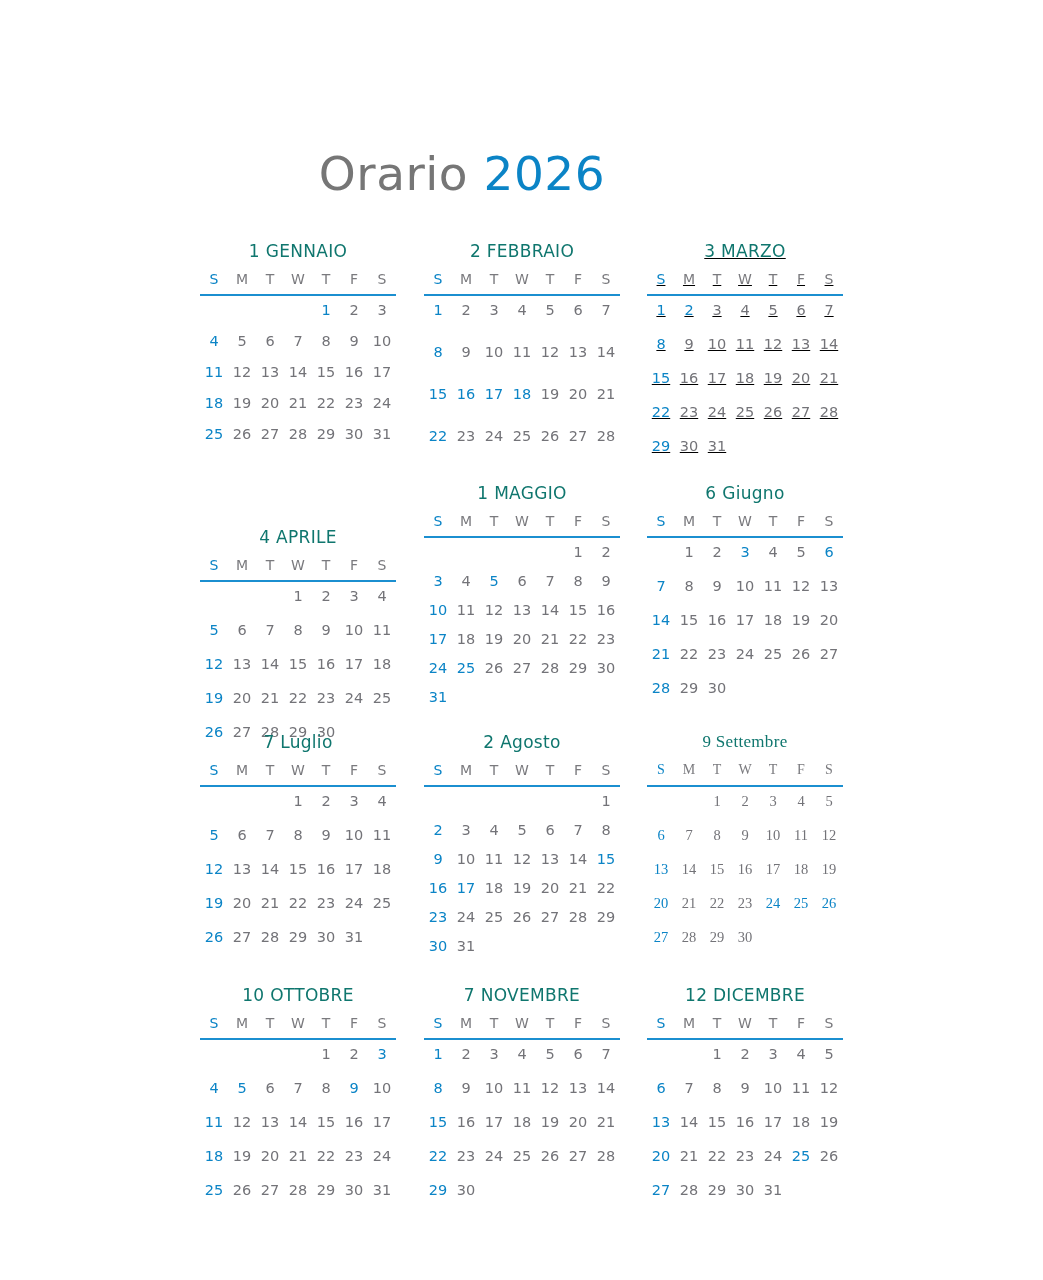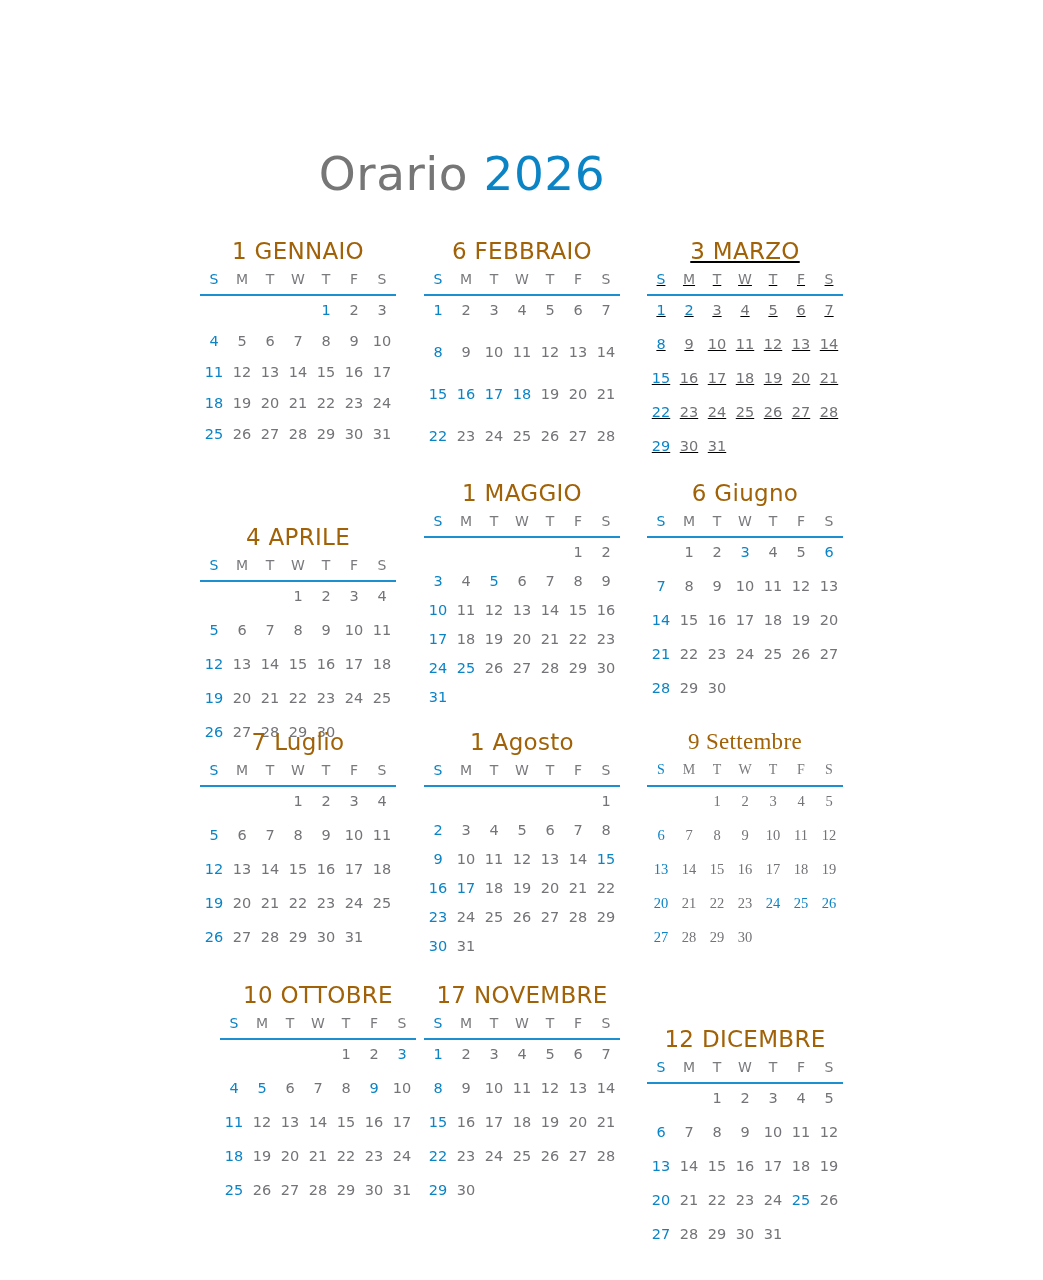--- a/index.html
+++ b/index.html
@@ -11,21 +11,21 @@
   .title {
     position: absolute; left: 0; width: 924px; top: 144px;
     text-align: center; font-size: 47px; line-height: 60px;
     color: #767676; letter-spacing: 0.5px;
   }
   .title .year { color: #0b84c6; }
   .month {
     position: absolute; width: 196px;
   }
   .month-name {
-    text-align: center; font-size: 23px; color: #a16207;
+    text-align: center; font-size: 17px; color: #0f766e;
     height: 20px; line-height: 20px; letter-spacing: 0.3px;
   }
   .dow {
     display: grid; grid-template-columns: repeat(7, 28px);
     margin-top: 8px; height: 20px; line-height: 20px;
     font-size: 14px; color: #7a7a7e; text-align: center;
   }
   .dow span:first-child { color: #0b84c6; }
   .rule {
     height: 2px; background: #1b8fd0; margin-top: 5px;
@@ -88,21 +88,21 @@
         <span class="hl">25</span>
         <span>26</span>
         <span>27</span>
         <span>28</span>
         <span>29</span>
         <span>30</span>
         <span>31</span>
       </div>
     </div>
     <div class="month" style="left: 424px; top: 241px;">
-      <div class="month-name">6 FEBBRAIO</div>
+      <div class="month-name">2 FEBBRAIO</div>
       <div class="dow">
         <span>S</span>
         <span>M</span>
         <span>T</span>
         <span>W</span>
         <span>T</span>
         <span>F</span>
         <span>S</span>
       </div>
       <div class="rule"></div>
@@ -371,21 +371,21 @@
         <span>25</span>
         <span class="hl">26</span>
         <span>27</span>
         <span>28</span>
         <span>29</span>
         <span>30</span>
         <span>31</span>
       </div>
     </div>
     <div class="month" style="left: 424px; top: 732px;">
-      <div class="month-name">1 Agosto</div>
+      <div class="month-name">2 Agosto</div>
       <div class="dow">
         <span>S</span>
         <span>M</span>
         <span>T</span>
         <span>W</span>
         <span>T</span>
         <span>F</span>
         <span>S</span>
       </div>
       <div class="rule"></div>
@@ -469,21 +469,21 @@
         <span>23</span>
         <span class="hl">24</span>
         <span class="hl">25</span>
         <span class="hl">26</span>
         <span class="hl">27</span>
         <span>28</span>
         <span>29</span>
         <span>30</span>
       </div>
     </div>
-    <div class="month" style="left: 200px; top: 985px; margin-left: 20px;">
+    <div class="month" style="left: 200px; top: 985px;">
       <div class="month-name">10 OTTOBRE</div>
       <div class="dow">
         <span>S</span>
         <span>M</span>
         <span>T</span>
         <span>W</span>
         <span>T</span>
         <span>F</span>
         <span>S</span>
       </div>
@@ -520,21 +520,21 @@
         <span class="hl">25</span>
         <span>26</span>
         <span>27</span>
         <span>28</span>
         <span>29</span>
         <span>30</span>
         <span>31</span>
       </div>
     </div>
     <div class="month" style="left: 424px; top: 985px;">
-      <div class="month-name">17 NOVEMBRE</div>
+      <div class="month-name">7 NOVEMBRE</div>
       <div class="dow">
         <span>S</span>
         <span>M</span>
         <span>T</span>
         <span>W</span>
         <span>T</span>
         <span>F</span>
         <span>S</span>
       </div>
       <div class="rule"></div>
@@ -564,21 +564,21 @@
         <span>23</span>
         <span>24</span>
         <span>25</span>
         <span>26</span>
         <span>27</span>
         <span>28</span>
         <span class="hl">29</span>
         <span>30</span>
       </div>
     </div>
-    <div class="month" style="left: 647px; top: 985px; margin-top: 44px;">
+    <div class="month" style="left: 647px; top: 985px;">
       <div class="month-name">12 DICEMBRE</div>
       <div class="dow">
         <span>S</span>
         <span>M</span>
         <span>T</span>
         <span>W</span>
         <span>T</span>
         <span>F</span>
         <span>S</span>
       </div>

